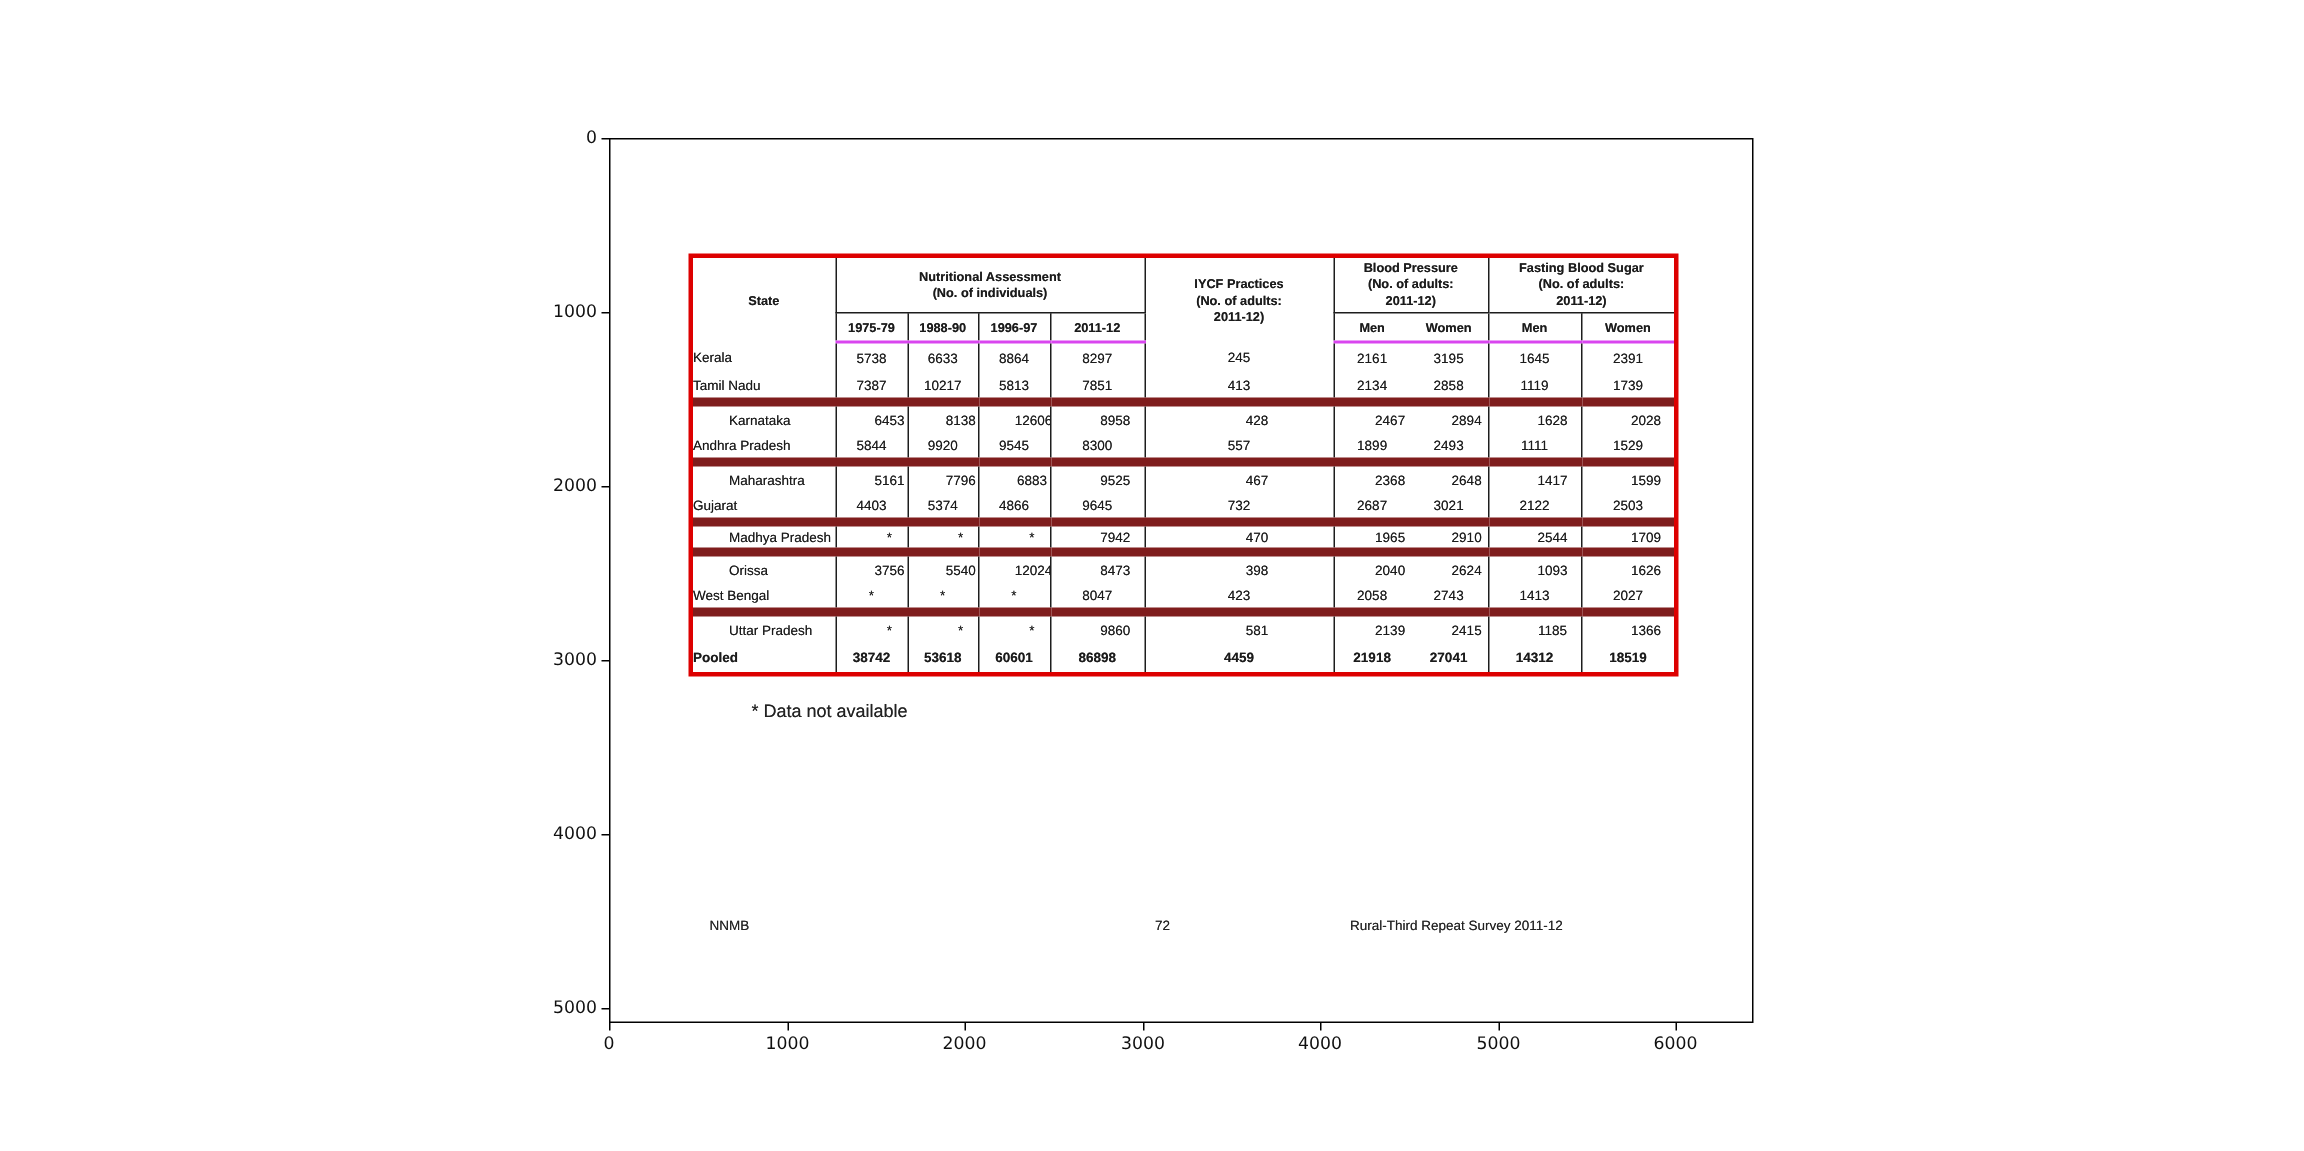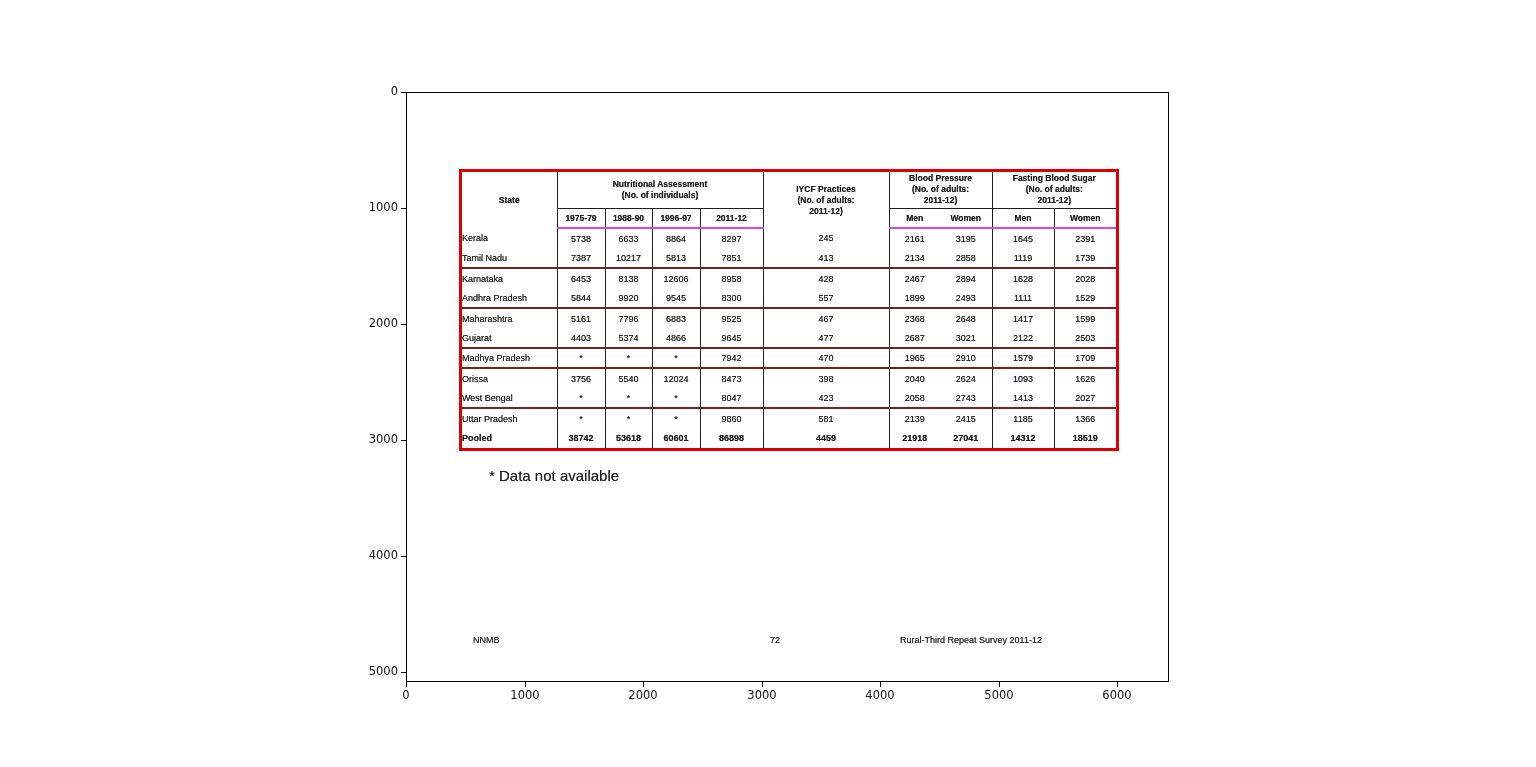--- a/index.html
+++ b/index.html
@@ -40,25 +40,25 @@
   tr.h1{height:36px;}
   tr.h2{height:20px;}
   tbody tr{height:20px;}
   tr.h1 th.hb{border-bottom:1px solid #1d1d1d;}
   tr.h2 th{border-bottom:2px solid #d946ef;}
   th.rs2{border-bottom:2px solid #1d1d1d;}
   .hline{line-height:11px;}
   tbody td{font-size:9px;}
   td.c-state{text-align:left;padding-left:4px;}
   td.num{text-align:center;}
-  tr.grp td{border-top:2px solid #7f1d1d;}
+  tr.grp td{border-top:6px solid #7f1d1d;padding-left:24px;}
   tr.boldrow td{font-weight:bold;}
 
-  .footnote{position:absolute;left:489px;top:467px;font-size:15px;color:#222;text-shadow:0 0 .4px #666;}
-  .pgfoot{position:absolute;top:635px;font-size:9px;color:#222;text-shadow:0 0 .4px #666;}
+  .footnote{position:absolute;left:501px;top:467px;font-size:12px;color:#222;text-shadow:0 0 .4px #666;}
+  .pgfoot{position:absolute;top:612px;font-size:9px;color:#222;text-shadow:0 0 .4px #666;}
   .pf-left{left:473px;}
   .pf-center{left:770px;}
   .pf-right{left:900px;width:214px;text-align:left;}
 </style>
 </head>
 <body>
 
 <div id="fig" style="position:absolute;left:0;top:0;width:1536px;height:767px;">
 
   <div class="axes"></div>
@@ -172,36 +172,36 @@
             <td class="num nolb">2648</td>
             <td class="num">1417</td>
             <td class="num">1599</td>
           </tr>
           <tr>
             <td class="c-state c0">Gujarat</td>
             <td class="num">4403</td>
             <td class="num">5374</td>
             <td class="num">4866</td>
             <td class="num">9645</td>
-            <td class="num">477</td>
+            <td class="num">732</td>
             <td class="num">2687</td>
             <td class="num nolb">3021</td>
             <td class="num">2122</td>
             <td class="num">2503</td>
           </tr>
           <tr class="grp">
             <td class="c-state c0">Madhya Pradesh</td>
             <td class="num">*</td>
             <td class="num">*</td>
             <td class="num">*</td>
             <td class="num">7942</td>
             <td class="num">470</td>
             <td class="num">1965</td>
             <td class="num nolb">2910</td>
-            <td class="num">1579</td>
+            <td class="num">2544</td>
             <td class="num">1709</td>
           </tr>
           <tr class="grp">
             <td class="c-state c0">Orissa</td>
             <td class="num">3756</td>
             <td class="num">5540</td>
             <td class="num">12024</td>
             <td class="num">8473</td>
             <td class="num">398</td>
             <td class="num">2040</td>

